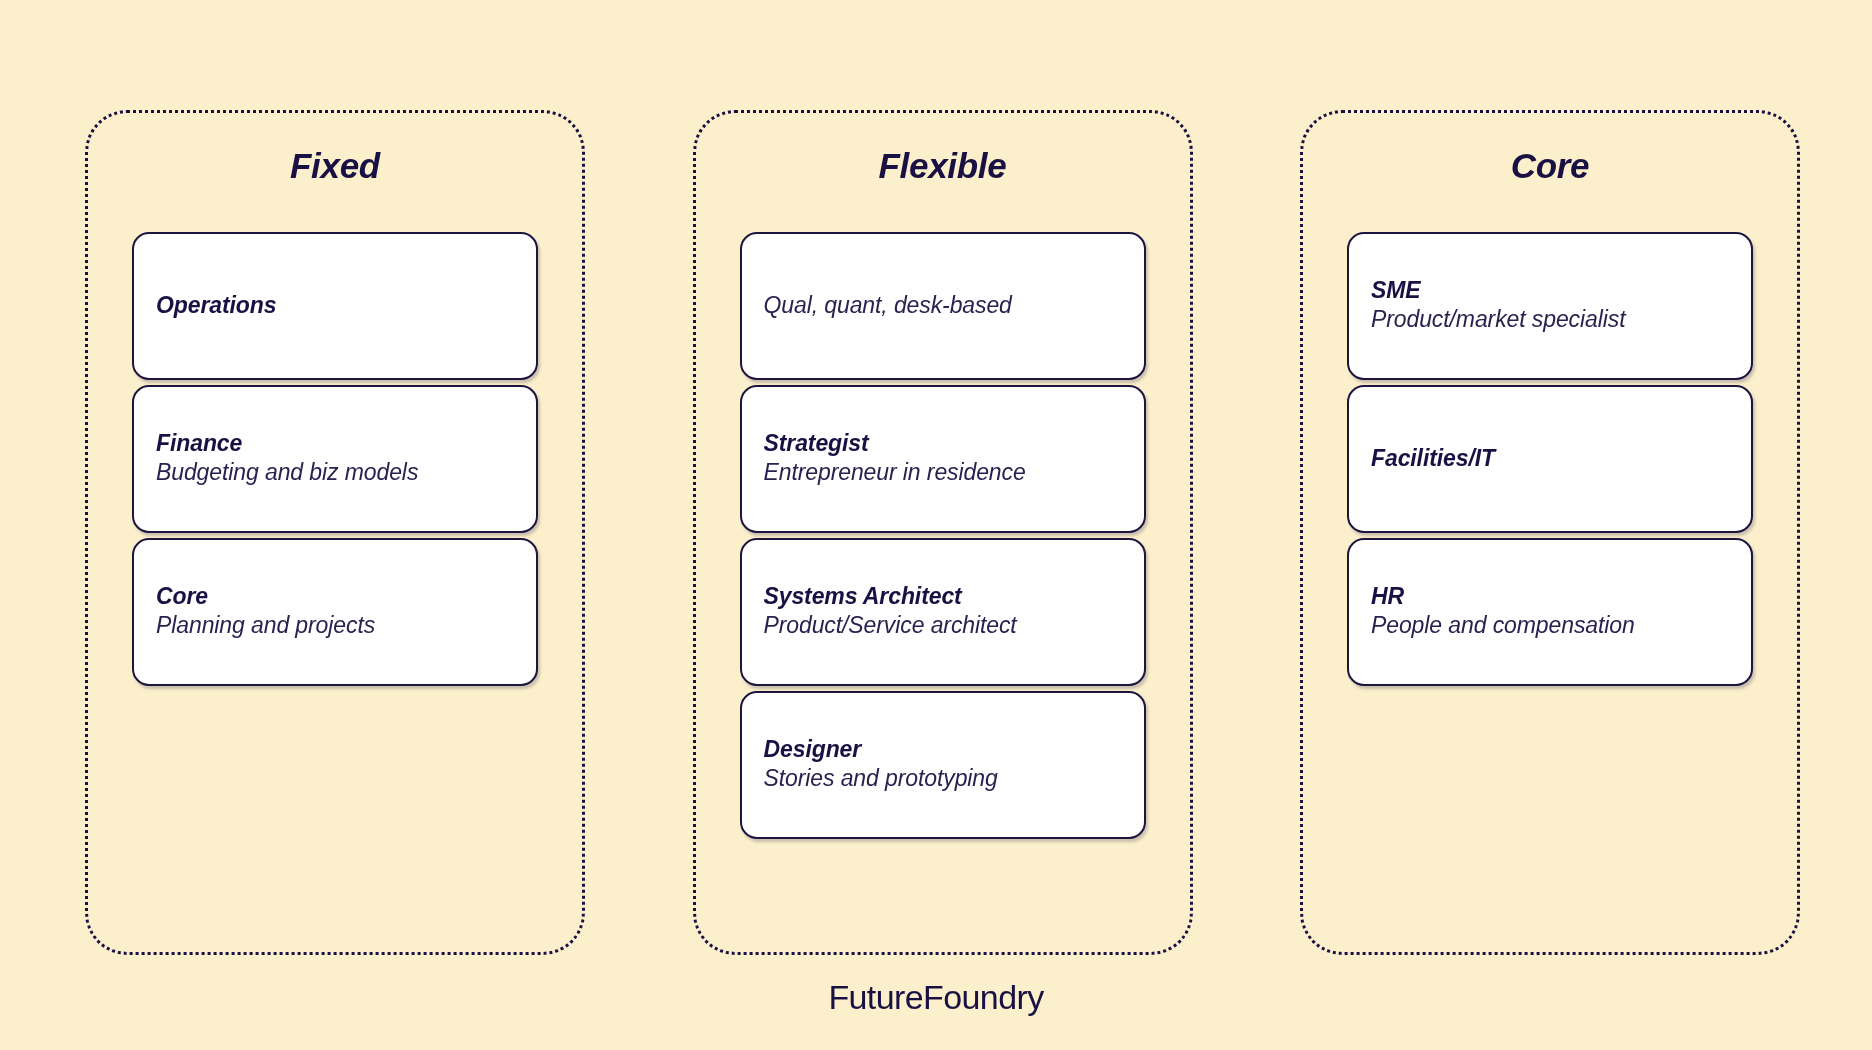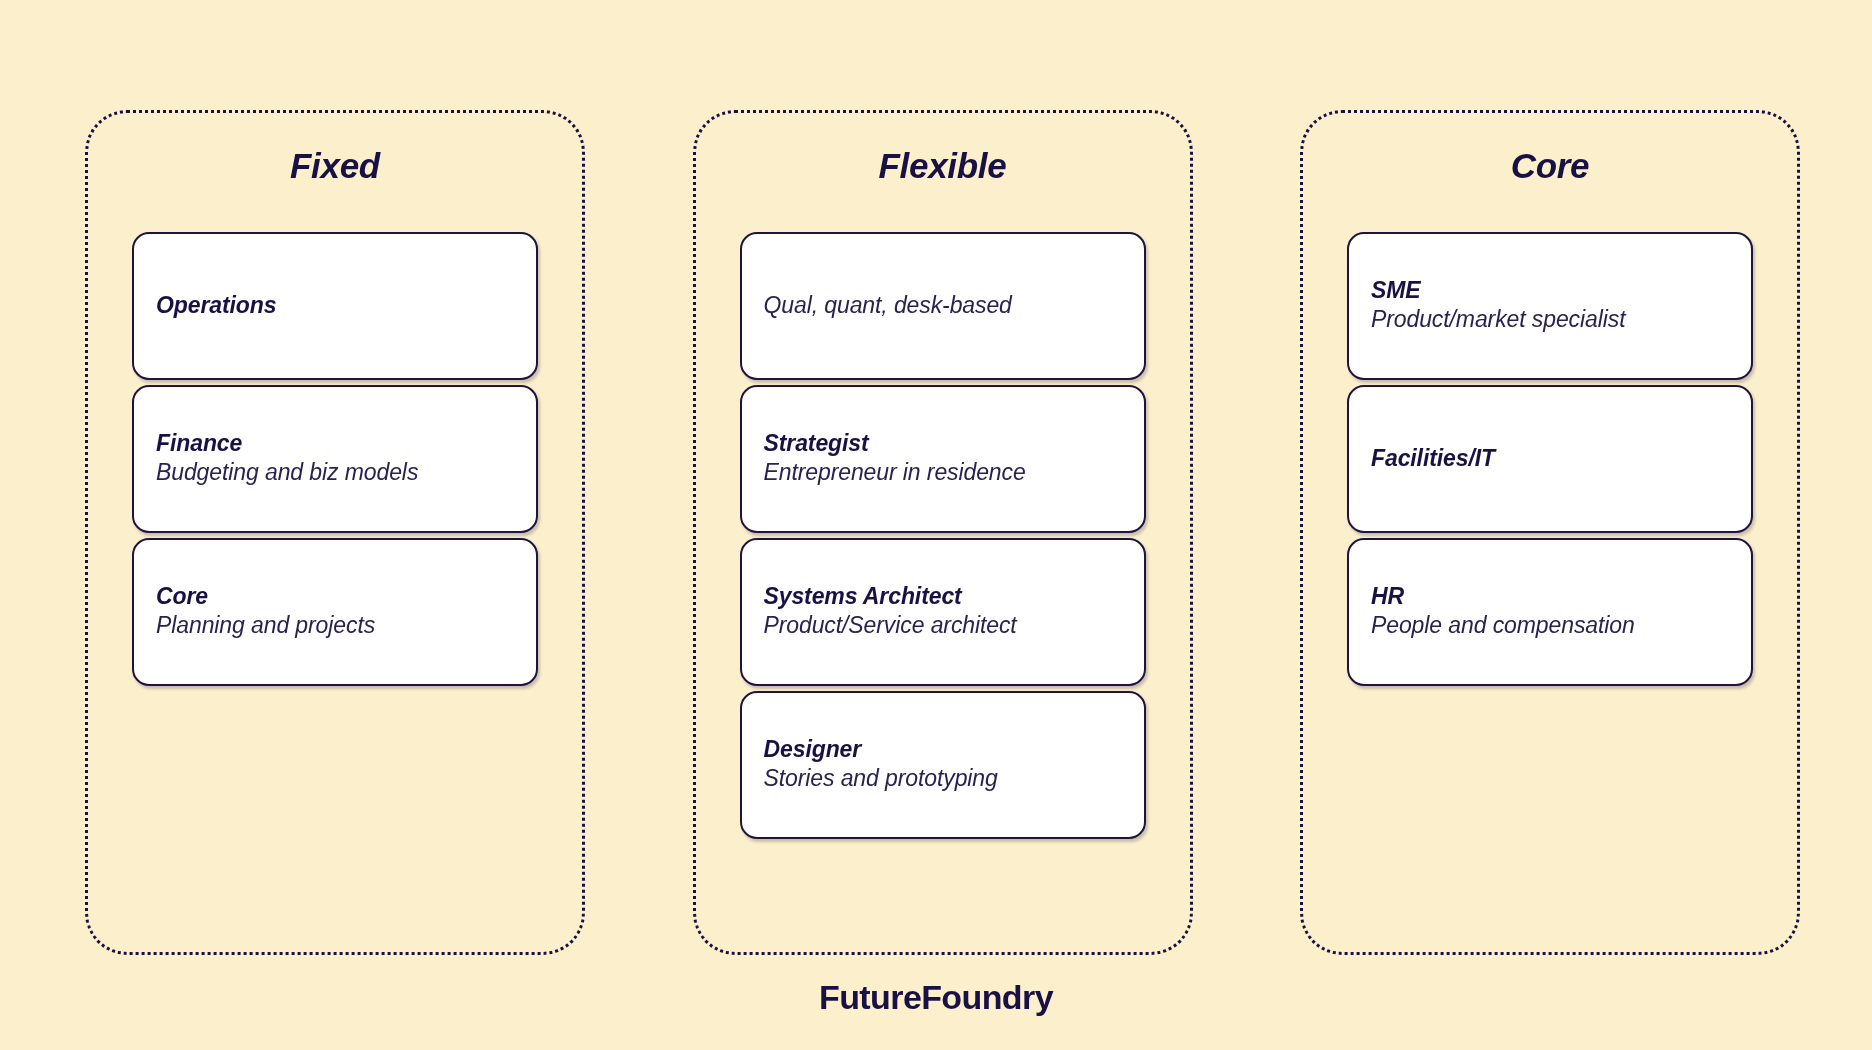--- a/index.html
+++ b/index.html
@@ -96,21 +96,21 @@
     letter-spacing: -0.1px;
   }
 
   .wordmark {
     position: absolute;
     left: 0;
     top: 978px;
     width: 1872px;
     text-align: center;
     font-size: 34px;
-    font-weight: bold;
+    font-weight: normal;
     letter-spacing: -0.6px;
     color: #191144;
     user-select: none;
   }
 </style>
 </head>
 <body>
 
 <div class="board">
 

